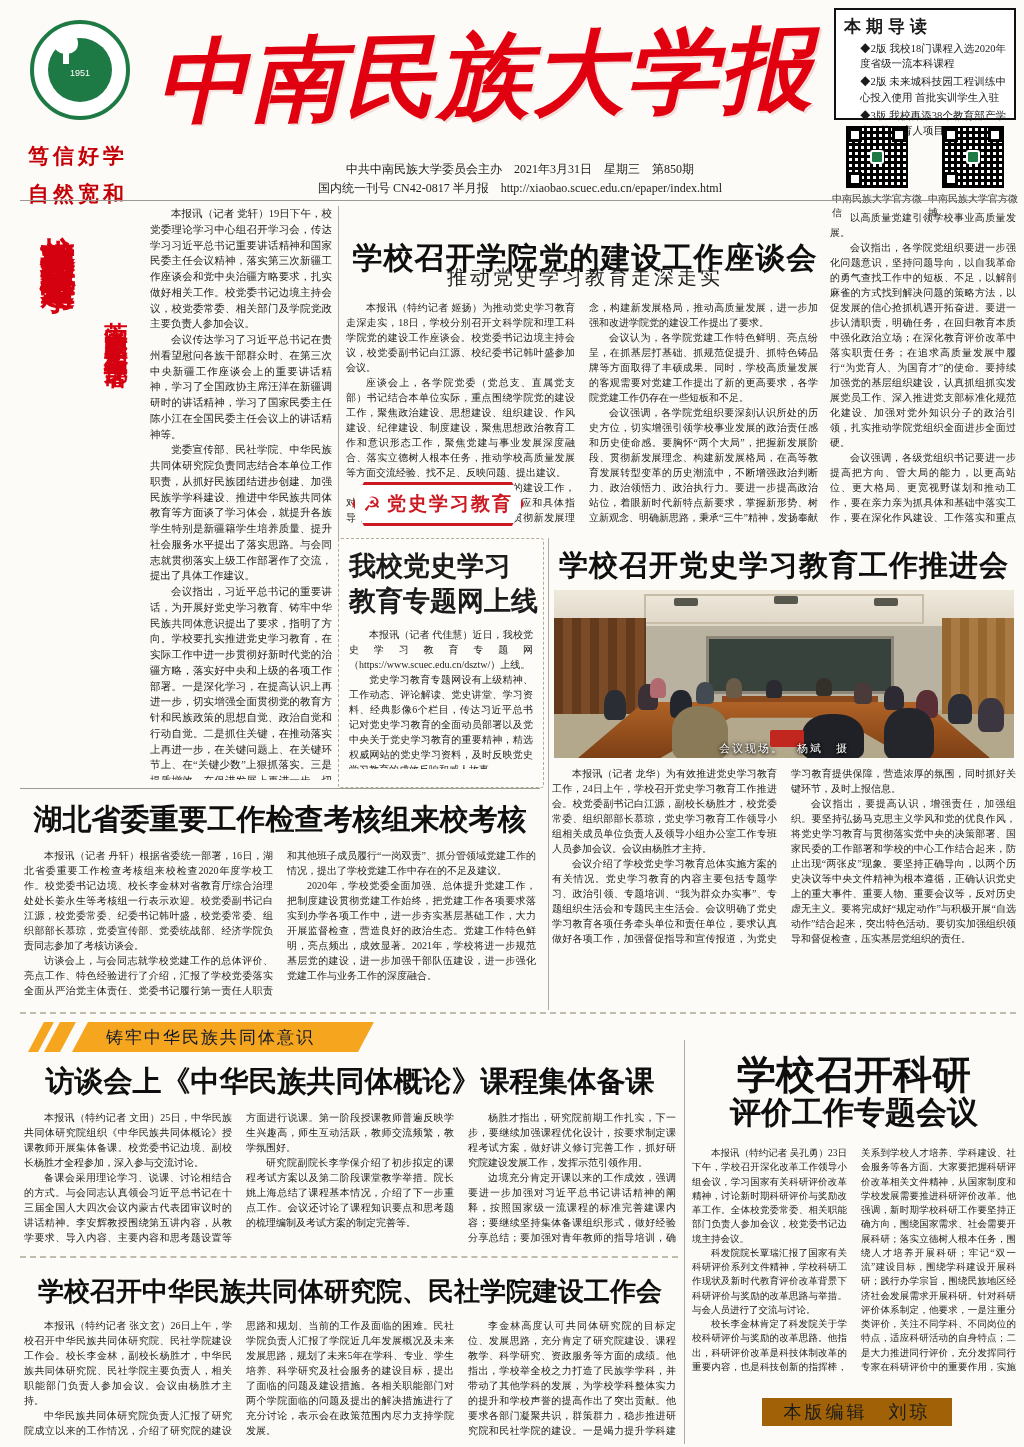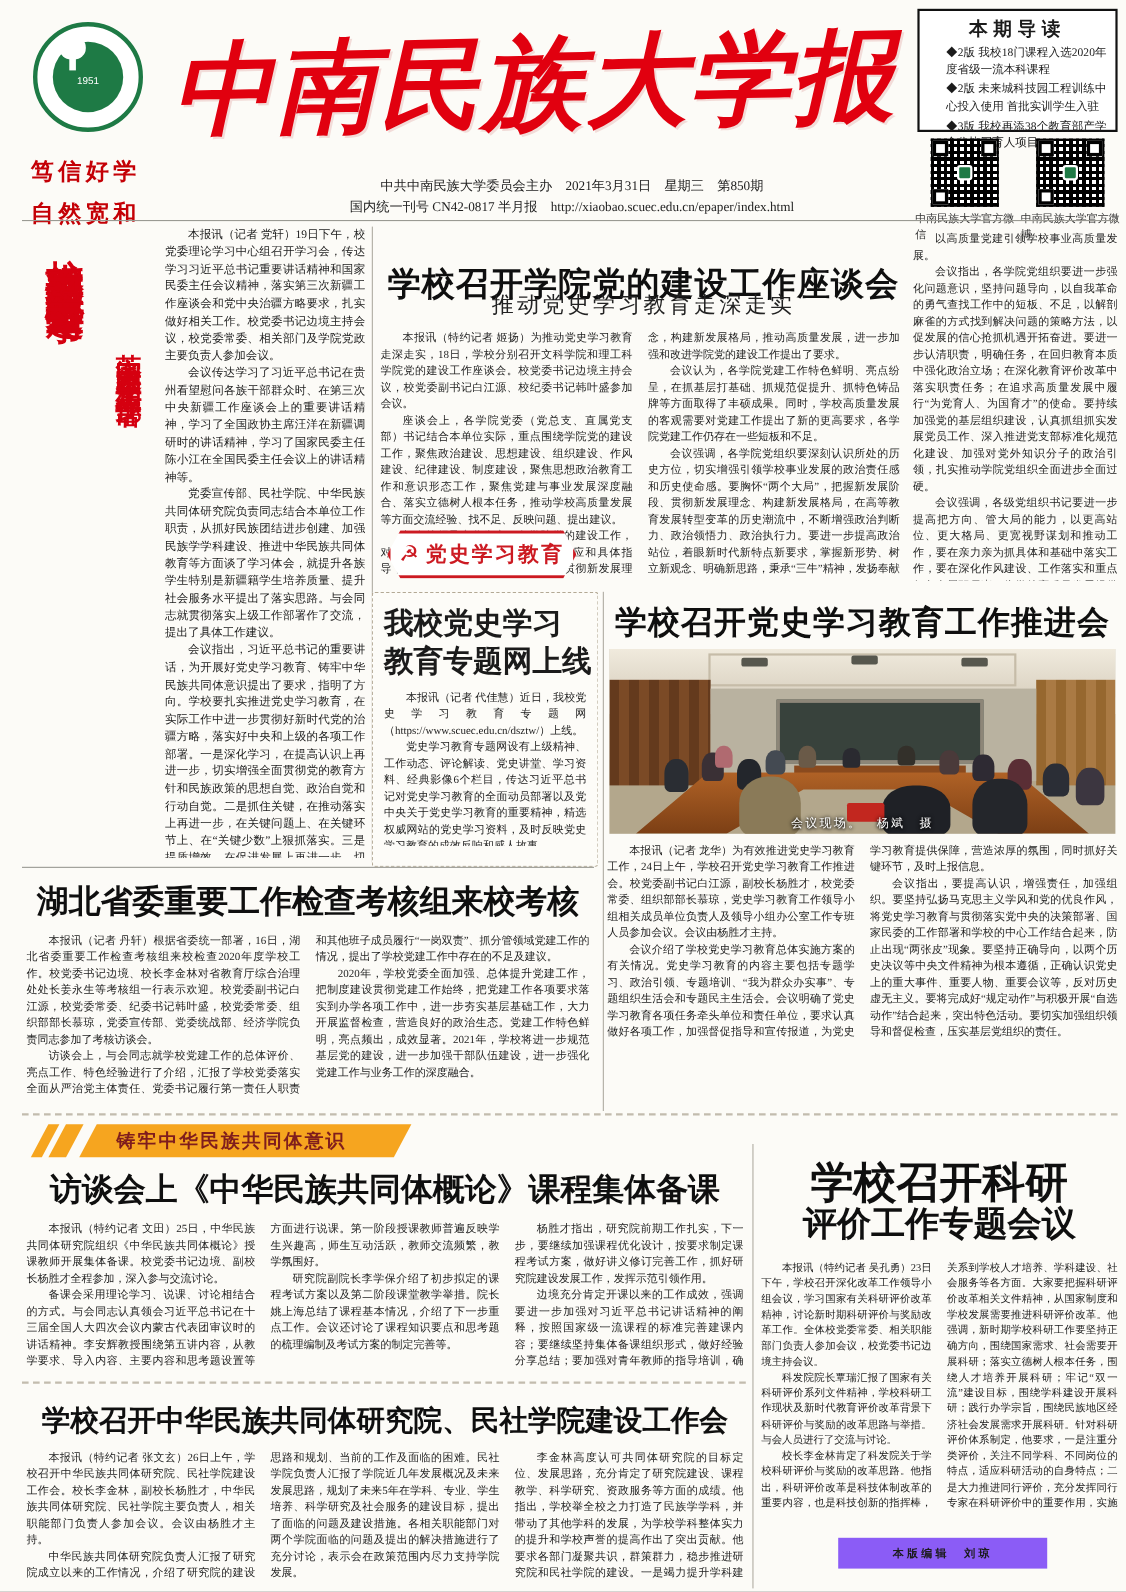--- a/index.html
+++ b/index.html
@@ -10,21 +10,21 @@
   
   .logo-outer { width:100px; height:100px; border:4px solid #1e7a45; border-radius:50%; background:#fff; }
   .logo-inner { position:absolute; left:14px; top:14px; width:64px; height:64px; background:#1e7a45; border-radius:50%; }
   .logo-tree { position:absolute; left:20px; top:8px; width:24px; height:22px; background:#fff; border-radius:50% 50% 45% 45%; }
   .logo-trunk { position:absolute; left:29px; top:28px; width:6px; height:12px; background:#fff; }
   .logo-year { position:absolute; width:100%; text-align:center; top:44px; color:#fff; font-size:9px; font-family:"Liberation Sans",sans-serif; }
   .motto div { font-size:21px; font-weight:bold; color:#c40006; line-height:1.8; letter-spacing:4px; }
   .mast-title { display:flex; align-items:center; justify-content:center; font-size:92px; font-weight:bold; font-style:italic; color:#e1000f; letter-spacing:2px; font-family:"Liberation Serif",serif; transform:rotate(-1.2deg); text-shadow:2px 2px 0 rgba(170,0,0,.12); white-space:nowrap; }
   .pub-info { text-align:center; font-size:12px; line-height:1.6; color:#222; }
   .digest { border:2px solid #111; padding:5px 8px; background:#fff; }
-  .digest-title { text-align:center; font-size:17px; font-weight:bold; letter-spacing:5px; }
+  .digest-title { text-align:left; font-size:17px; font-weight:bold; letter-spacing:5px; }
   .digest-items p { font-size:10.5px; line-height:1.45; text-indent:0; margin-top:3px; text-align:justify;margin-left:16px; }
   .qr { width:62px; height:62px; margin:0 auto; position:relative; background:
         repeating-linear-gradient(0deg,#000 0 3px,transparent 3px 6px),
         repeating-linear-gradient(90deg,#000 0 3px,#fff 3px 6px); }
   .qr-eye { position:absolute; width:14px; height:14px; border:3px solid #000; background:#fff; }
   .qr-dot { position:absolute; left:24px; top:24px; width:14px; height:14px; background:#1e7a45; border:2px solid #fff; border-radius:3px; }
   .qr-label { text-align:left; font-size:10px; margin-top:4px; color:#333; }
 
   
   .hrule { border-top:1px solid #9a9a93; }
@@ -51,39 +51,39 @@
   .badge-emblem { color:#cc1a22; font-size:20px; line-height:1; }
   .badge-label { color:#cc1a22; font-weight:bold; font-size:19px; letter-spacing:2px; font-family:"Liberation Sans",sans-serif; white-space:nowrap; }
 
   
   .webbox { border:1px dashed #b3a995; border-radius:3px; background:#fdfcf8; padding:10px 10px; }
   .webbox .hl { font-family:"Liberation Sans",sans-serif; font-weight:bold; font-size:27px; text-align:left; line-height:1.3; white-space:nowrap; }
 
   
   .banner-stripe { position:absolute; top:0; height:30px; background:#f6a51f; transform:skewX(-28deg); }
   .banner-main { position:absolute; top:0; height:30px; background:#f6a51f; transform:skewX(-28deg); }
-  .banner-text { position:absolute; top:4px; font-size:17px; font-weight:bold; color:#7f1d1d; letter-spacing:2px; font-family:"Liberation Sans",sans-serif; white-space:nowrap; }
+  .banner-text { position:absolute; top:4px; font-size:17px; font-weight:normal; color:#0f172a; letter-spacing:2px; font-family:"Liberation Sans",sans-serif; white-space:nowrap; }
 
   
   .photo { position:relative; overflow:hidden; background:linear-gradient(180deg,#d9d2c2 0 35%, #c4b89f 35% 60%, #b3a78c 60% 100%); }
   .ph-ceiling { position:absolute; left:0; top:0; right:0; height:44px; background:linear-gradient(180deg,#f0ead d,#d9d1c0); background:linear-gradient(180deg,#f0eadd,#d9d1c0); }
   .ph-panel { position:absolute; left:90px; top:4px; width:280px; height:30px; border:2px solid #c6bca8; }
   .ph-lamp { position:absolute; width:24px; height:8px; background:#57574e; border-radius:2px; }
   .ph-wood-l { position:absolute; left:0; top:28px; width:92px; height:96px; background:repeating-linear-gradient(90deg,#643a1d 0 9px,#7b4a26 9px 18px); }
   .ph-wood-r { position:absolute; right:0; top:28px; width:72px; height:96px; background:repeating-linear-gradient(90deg,#96672f 0 9px,#aa7a44 9px 18px); }
   .ph-wall { position:absolute; left:92px; right:72px; top:36px; height:84px; background:#b9b2a0; }
   .ph-board { position:absolute; left:152px; top:46px; width:188px; height:58px; background:#38423c; border:3px solid #8d8678; }
   .ph-dais { position:absolute; left:168px; top:106px; width:156px; height:14px; background:#8a4a1e; }
   .ph-table { position:absolute; left:24px; right:24px; top:112px; height:56px; background:linear-gradient(180deg,#b06226,#7c3f15);
               clip-path:polygon(0 100%,16% 0,84% 0,100% 100%,80% 100%,63% 28%,37% 28%,20% 100%); }
   .ph-sign { position:absolute; left:216px; top:140px; width:34px; height:17px; background:#c2271f; border-radius:2px; }
   .person { position:absolute; border-radius:45% 45% 22% 22%; }
   .ph-caption { position:absolute; bottom:2px; width:100%; text-align:center; color:#fff; font-size:11px; letter-spacing:2px; text-shadow:0 1px 3px #000, 0 0 4px #000; }
 
-  .editor-box { background:#8b5cf6; display:flex; align-items:center; justify-content:center; font-size:10px; font-weight:bold; letter-spacing:3px; }
+  .editor-box { background:#a16207; display:flex; align-items:center; justify-content:center; font-size:18px; font-weight:normal; letter-spacing:3px; }
 </style>
 </head>
 <body>
 
 <div class="page">
 
   <div class="abs" style="left:30px; top:20px;">
     <div class="logo-outer" style="position:relative;">
       <div class="logo-inner"></div>
       <div class="logo-tree"></div>

